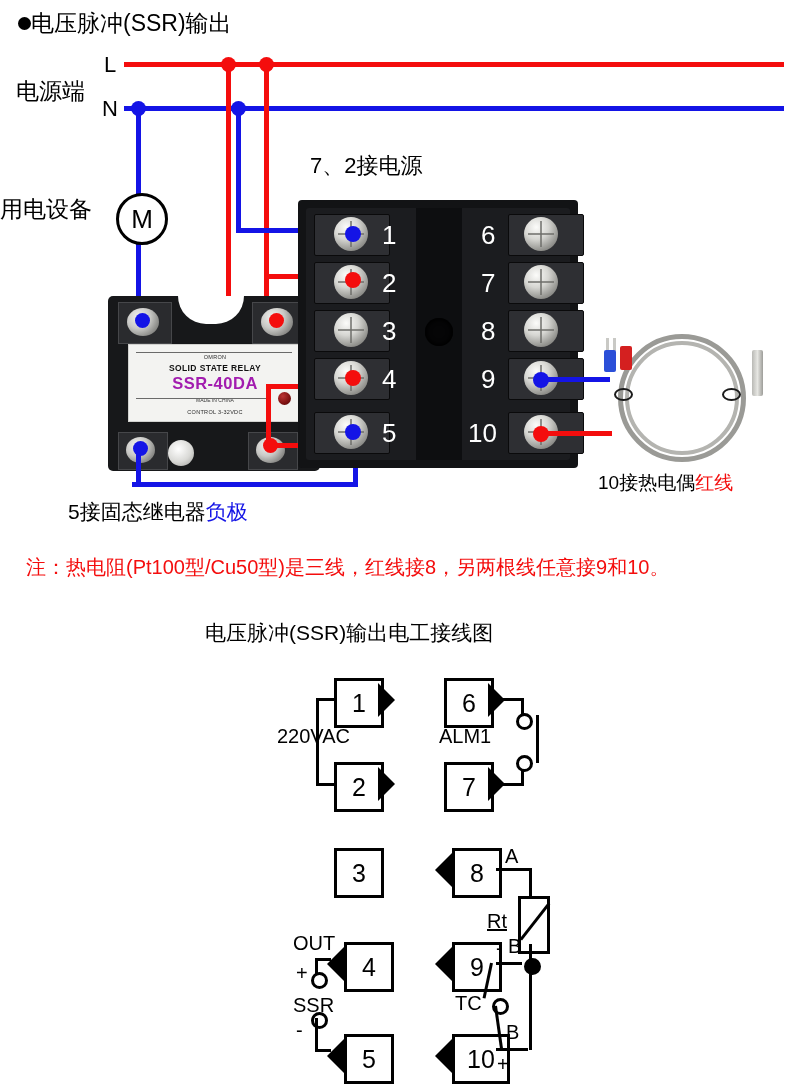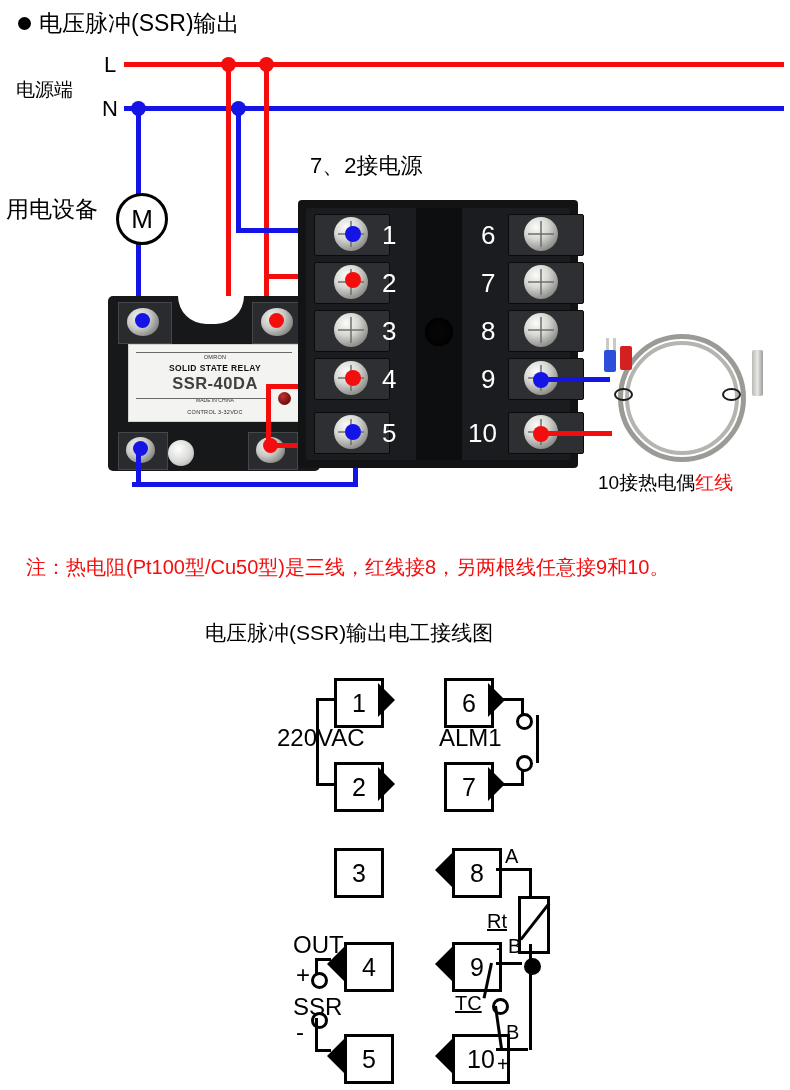--- a/index.html
+++ b/index.html
@@ -5,28 +5,28 @@
   html,body{margin:0;padding:0;background:#fff;}
   body{
     width:790px;height:1090px;position:relative;overflow:hidden;
     font-family:"Liberation Sans","DejaVu Sans",sans-serif;
     color:#000;
   }
   .abs{position:absolute;}
   .txt{white-space:nowrap;line-height:1;}
 
   
-  #title-row{left:18px;top:12px;display:flex;align-items:center;gap:8px;}
+  #title-row{left:18px;top:12px;display:flex;align-items:center;}
   .bullet{width:13px;height:13px;border-radius:50%;background:#000;display:inline-block;}
   #title-text{font-size:23px;}
 
-  #label-source{left:16px;top:80px;font-size:19px;}
+  #label-source{left:16px;top:80px;font-size:23px;}
   #label-L{left:104px;top:54px;font-size:22px;}
   #label-N{left:102px;top:98px;font-size:22px;}
-  #label-device{left:6px;top:198px;font-size:23px;text-align:center;}
+  #label-device{left:0;top:198px;font-size:23px;text-align:center;}
   #label-power12{left:310px;top:155px;font-size:22px;}
 
   #note-ssr{left:68px;top:498px;font-size:21px;line-height:1.32;}
   #note-tc{left:598px;top:470px;font-size:19px;line-height:1.34;text-align:left;}
   #warn-note{left:26px;top:557px;font-size:20px;color:#f40d0d;}
   #caption{left:205px;top:622px;font-size:21px;}
 
   .red{color:#f40d0d;}
   .blue{color:#1414e6;}
 
@@ -45,21 +45,21 @@
   
   #ssr-body{left:108px;top:296px;width:212px;height:175px;background:#17181a;border-radius:5px;}
   #ssr-notch{left:178px;top:296px;width:66px;height:28px;background:#fff;border-radius:0 0 34px 34px;}
   .ssr-term{position:absolute;background:#2a2b2e;border:1px solid #46474a;}
   .ssr-screw{position:absolute;border-radius:50%;
              background:radial-gradient(circle at 36% 32%,#f2f2f0 0%,#c9c9c6 42%,#8e8e8b 72%,#5e5e5c 100%);}
   #ssr-label{left:128px;top:344px;width:172px;height:76px;background:#f3f3f1;border:1px solid #d2d2cf;
              display:flex;flex-direction:column;align-items:center;}
   #ssr-label .l1{font-size:5.5px;color:#2a2a2a;margin-top:9px;letter-spacing:.3px;}
   #ssr-label .l2{font-size:8.5px;color:#111;margin-top:3px;letter-spacing:.4px;font-weight:bold;}
-  #ssr-label .l3{font-size:16.5px;color:#404040;margin-top:1px;letter-spacing:.5px;font-weight:bold;}
+  #ssr-label .l3{font-size:16.5px;color:#a21caf;margin-top:1px;letter-spacing:.5px;font-weight:bold;}
   #ssr-label .l4{font-size:5px;color:#3a3a3a;margin-top:4px;}
   #ssr-label .l5{font-size:5.5px;color:#2a2a2a;margin-top:6px;letter-spacing:.3px;}
   #ssr-topline{position:absolute;left:136px;top:352px;width:156px;height:1px;background:#6a6a6a;}
   #ssr-midline{position:absolute;left:136px;top:398px;width:130px;height:1px;background:#6a6a6a;}
   #ssr-led{position:absolute;left:278px;top:392px;width:13px;height:13px;border-radius:50%;
            background:radial-gradient(circle at 36% 32%,#b33 0%,#7d1010 60%,#4a0808 100%);}
   #ssr-hole{position:absolute;left:168px;top:440px;width:26px;height:26px;border-radius:50%;
             background:radial-gradient(circle at 40% 35%,#fff 0%,#d9d9d6 55%,#9a9a97 100%);}
 
   
@@ -91,21 +91,21 @@
   .tc-tie{position:absolute;width:15px;height:9px;border:2.5px solid #1a1a1a;border-radius:50%;}
 
   
   .sq{position:absolute;border:3px solid #000;background:#fff;
       display:flex;align-items:center;justify-content:center;font-size:25px;}
   .arrow-r{position:absolute;width:0;height:0;
       border-top:17px solid transparent;border-bottom:17px solid transparent;border-left:17px solid #000;}
   .arrow-l{position:absolute;width:0;height:0;
       border-top:17px solid transparent;border-bottom:17px solid transparent;border-right:17px solid #000;}
   .ln{position:absolute;background:#000;}
-  .sclbl{position:absolute;font-size:24px;line-height:1;}
+  .sclbl{position:absolute;font-size:20px;line-height:1;}
   .sm{position:absolute;font-size:20px;line-height:1;}
   .node{position:absolute;width:11px;height:11px;border:3px solid #000;border-radius:50%;background:#fff;}
   .nodef{position:absolute;width:11px;height:11px;border:3px solid #000;border-radius:50%;background:#000;}
   #rt-box{position:absolute;border:3px solid #000;background:#fff;}
 </style>
 </head>
 <body>
 
 <div class="abs txt" id="title-row">
   <span class="bullet"></span>
@@ -245,20 +245,23 @@
   <div id="tc-fork-r"></div>
   <div id="tc-tip"></div>
   <div id="tc-nut"></div>
   <div class="tc-tie" style="left:14px;top:56px;"></div>
   <div class="tc-tie" style="left:122px;top:56px;"></div>
 </div>
 
 <div class="wb" style="left:132px;top:482px;width:5px;height:5px;"></div>
 
 <div class="abs txt" id="note-ssr">
+  <div>
+    <span>5接固态继电器</span><span class="blue">负极</span>
+  </div>
 </div>
 
 <div class="abs txt" id="note-tc">
   <div>
     <span>10接热电偶</span><span class="red">红线</span>
   </div>
 </div>
 
 <div class="abs txt" id="warn-note">注：热电阻(Pt100型/Cu50型)是三线，红线接8，另两根线任意接9和10。</div>
 <div class="abs txt" id="caption">电压脉冲(SSR)输出电工接线图</div>
@@ -319,18 +322,18 @@
 <div class="ln" style="left:529px;top:944px;width:3px;height:22px;"></div>
 
 <div class="ln" style="left:496px;top:962px;width:26px;height:3px;"></div>
 <div class="sm" style="left:496px;top:938px;">-</div>
 <div class="sm" style="left:508px;top:936px;">B</div>
 <div class="nodef" style="left:524px;top:958px;"></div>
 <div class="ln" style="left:529px;top:964px;width:3px;height:86px;"></div>
 
 <div class="ln" style="left:490px;top:963px;width:3px;height:36px;transform:rotate(12deg);transform-origin:top;"></div>
 <div class="node" style="left:492px;top:998px;"></div>
-<div class="sm" style="left:455px;top:993px;text-decoration:underline;">TC</div>
+<div class="sm" style="left:455px;top:993px;">TC</div>
 <div class="ln" style="left:494px;top:1006px;width:3px;height:44px;transform:rotate(-8deg);transform-origin:top;"></div>
 
 <div class="ln" style="left:496px;top:1048px;width:32px;height:3px;"></div>
 <div class="sm" style="left:506px;top:1022px;">B</div>
 <div class="sm" style="left:497px;top:1054px;">+</div>
 
 </body></html>

